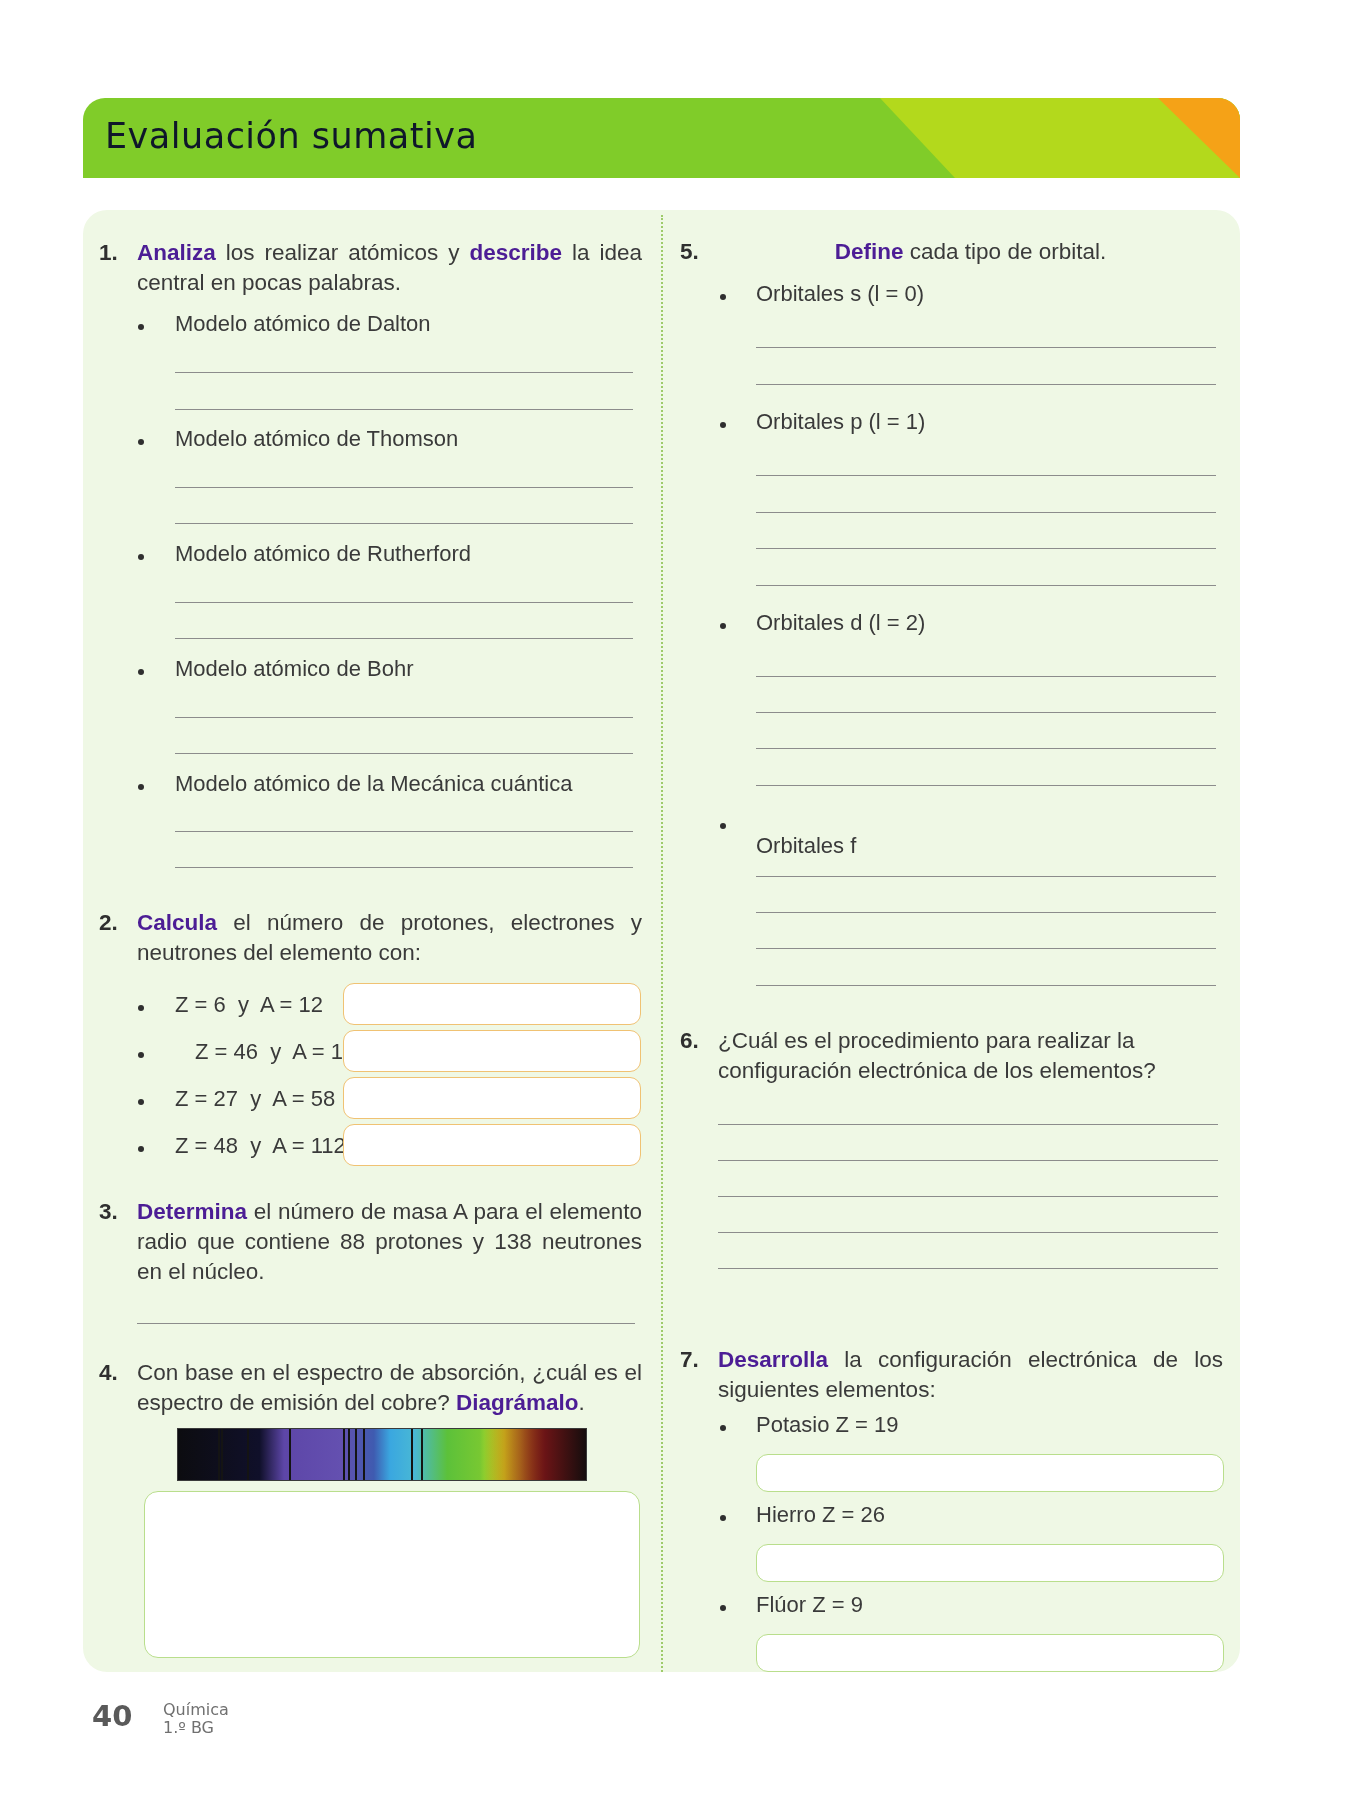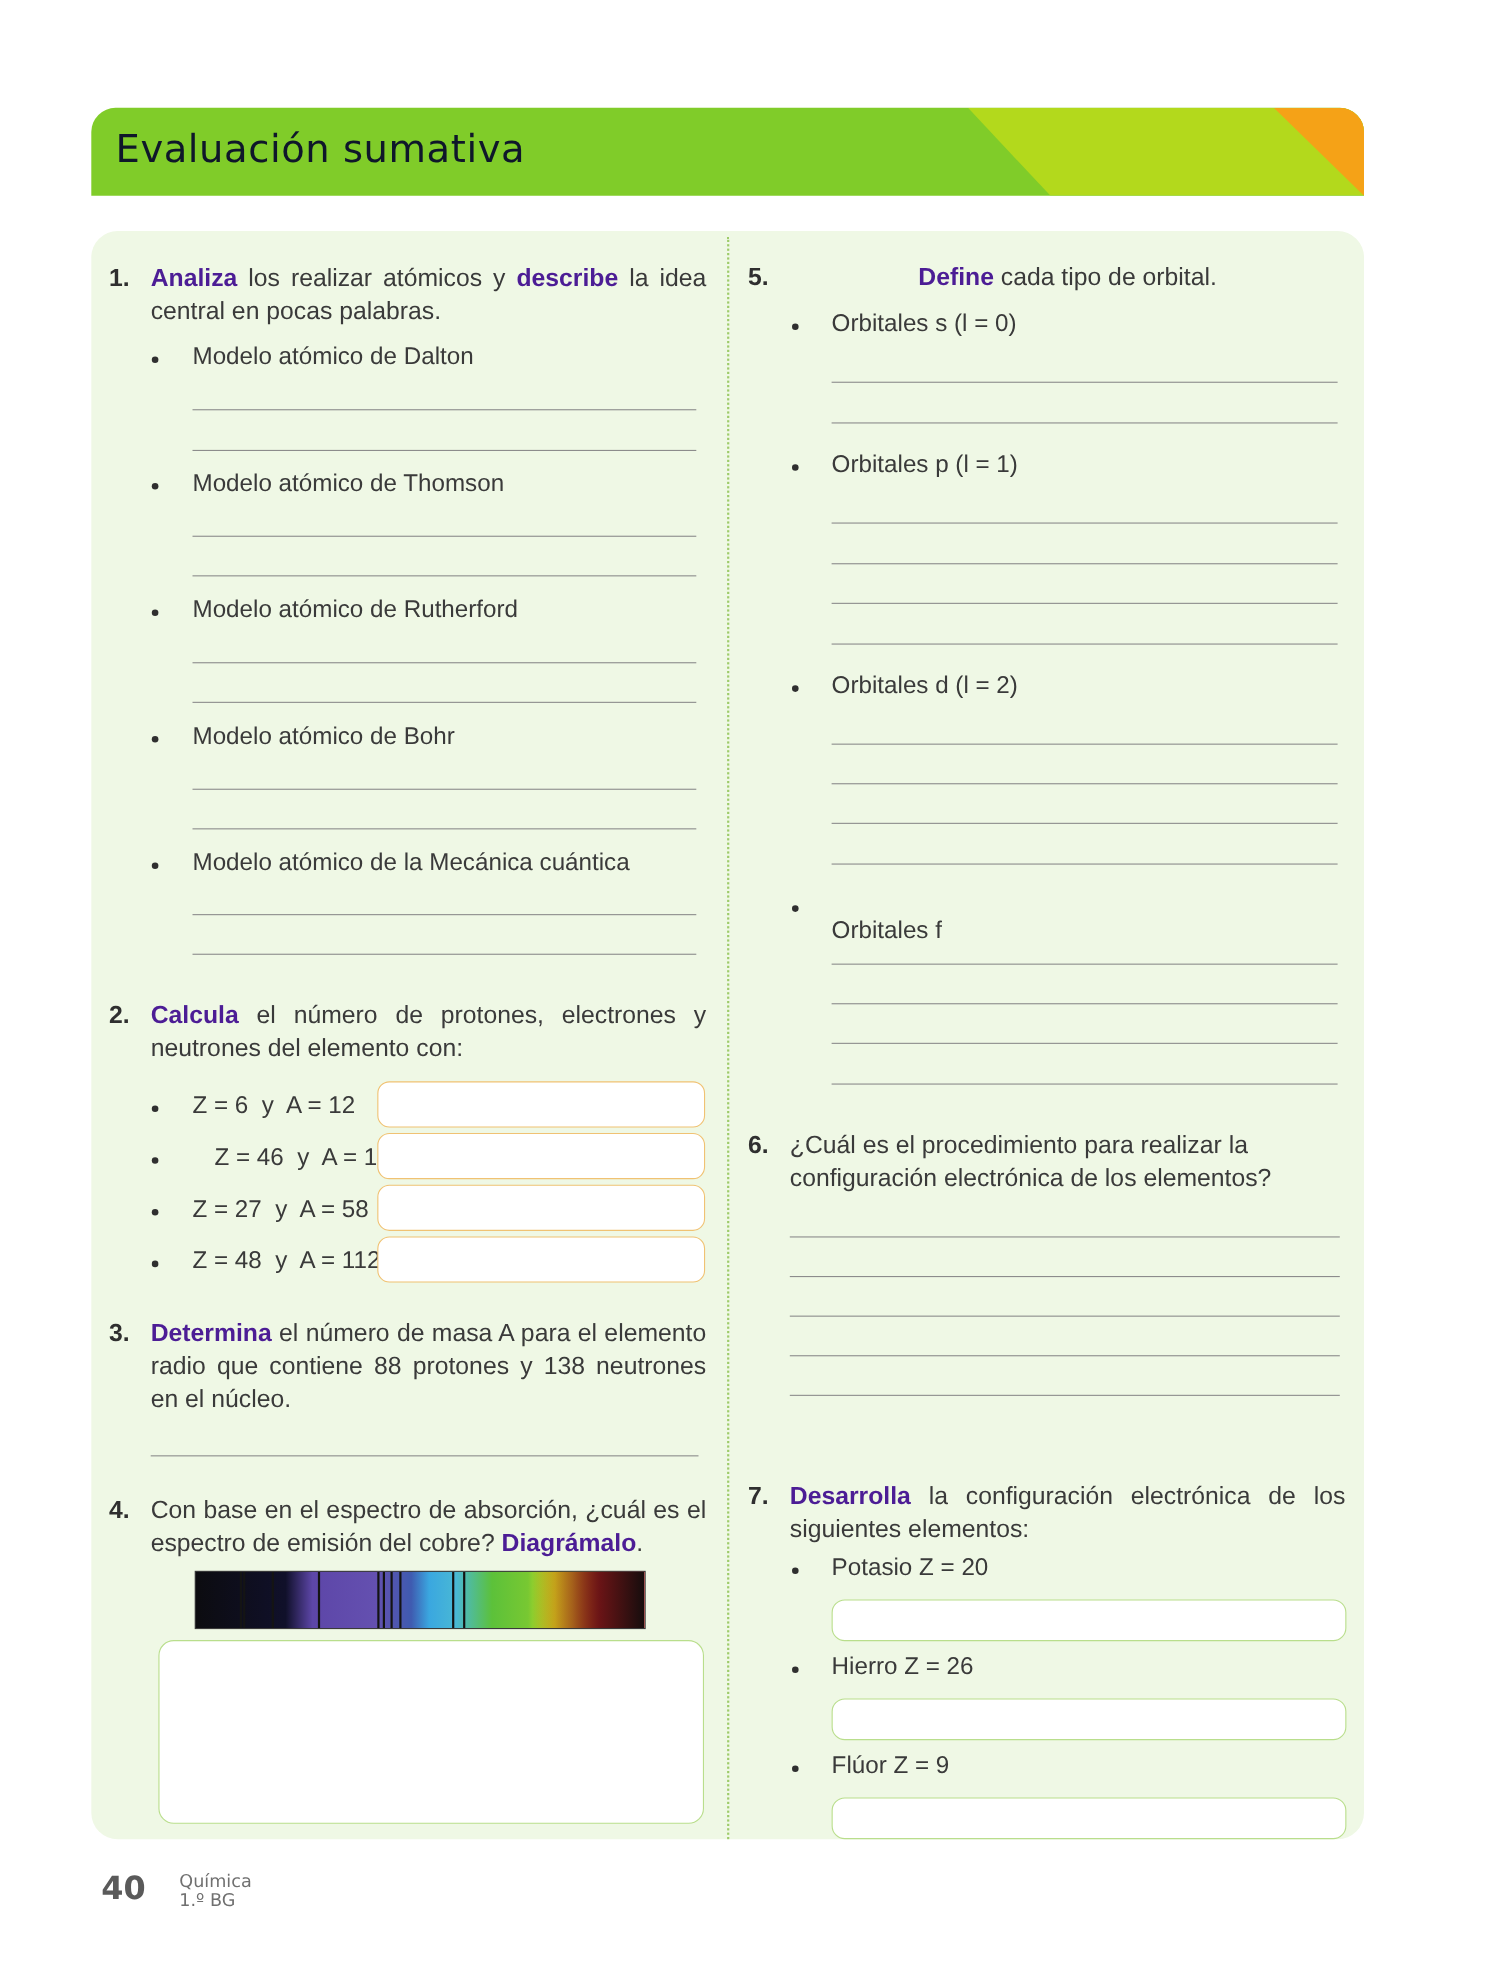--- a/index.html
+++ b/index.html
@@ -192,21 +192,21 @@
 <div class="wline" style="left:718px; top:1232px; width:500px;"></div>
 <div class="wline" style="left:718px; top:1268px; width:500px;"></div>
 
 <div class="q" style="left:680px; top:1345px; width:545px;">
   <span class="q-num" style="left:0; top:0;">7.</span>
   <div class="q-text" style="left:38px; top:0; width:505px;"><b>Desarrolla</b><span> la configuración electrónica de los siguientes elementos:</span></div>
 </div>
 
 <div class="bullet" style="left:719px; top:1412px;">
   <span class="bullet-dot" style="left:1px; top:13px;"></span>
-  <span style="position:absolute; left:37px; top:0; white-space:nowrap;">Potasio Z = 20</span>
+  <span style="position:absolute; left:37px; top:0; white-space:nowrap;">Potasio Z = 19</span>
 </div>
 <div class="ansbox-green" style="left:756px; top:1454px; width:466px; height:36px;"></div>
 
 <div class="bullet" style="left:719px; top:1502px;">
   <span class="bullet-dot" style="left:1px; top:13px;"></span>
   <span style="position:absolute; left:37px; top:0; white-space:nowrap;">Hierro Z = 26</span>
 </div>
 <div class="ansbox-green" style="left:756px; top:1544px; width:466px; height:36px;"></div>
 
 <div class="bullet" style="left:719px; top:1592px;">

